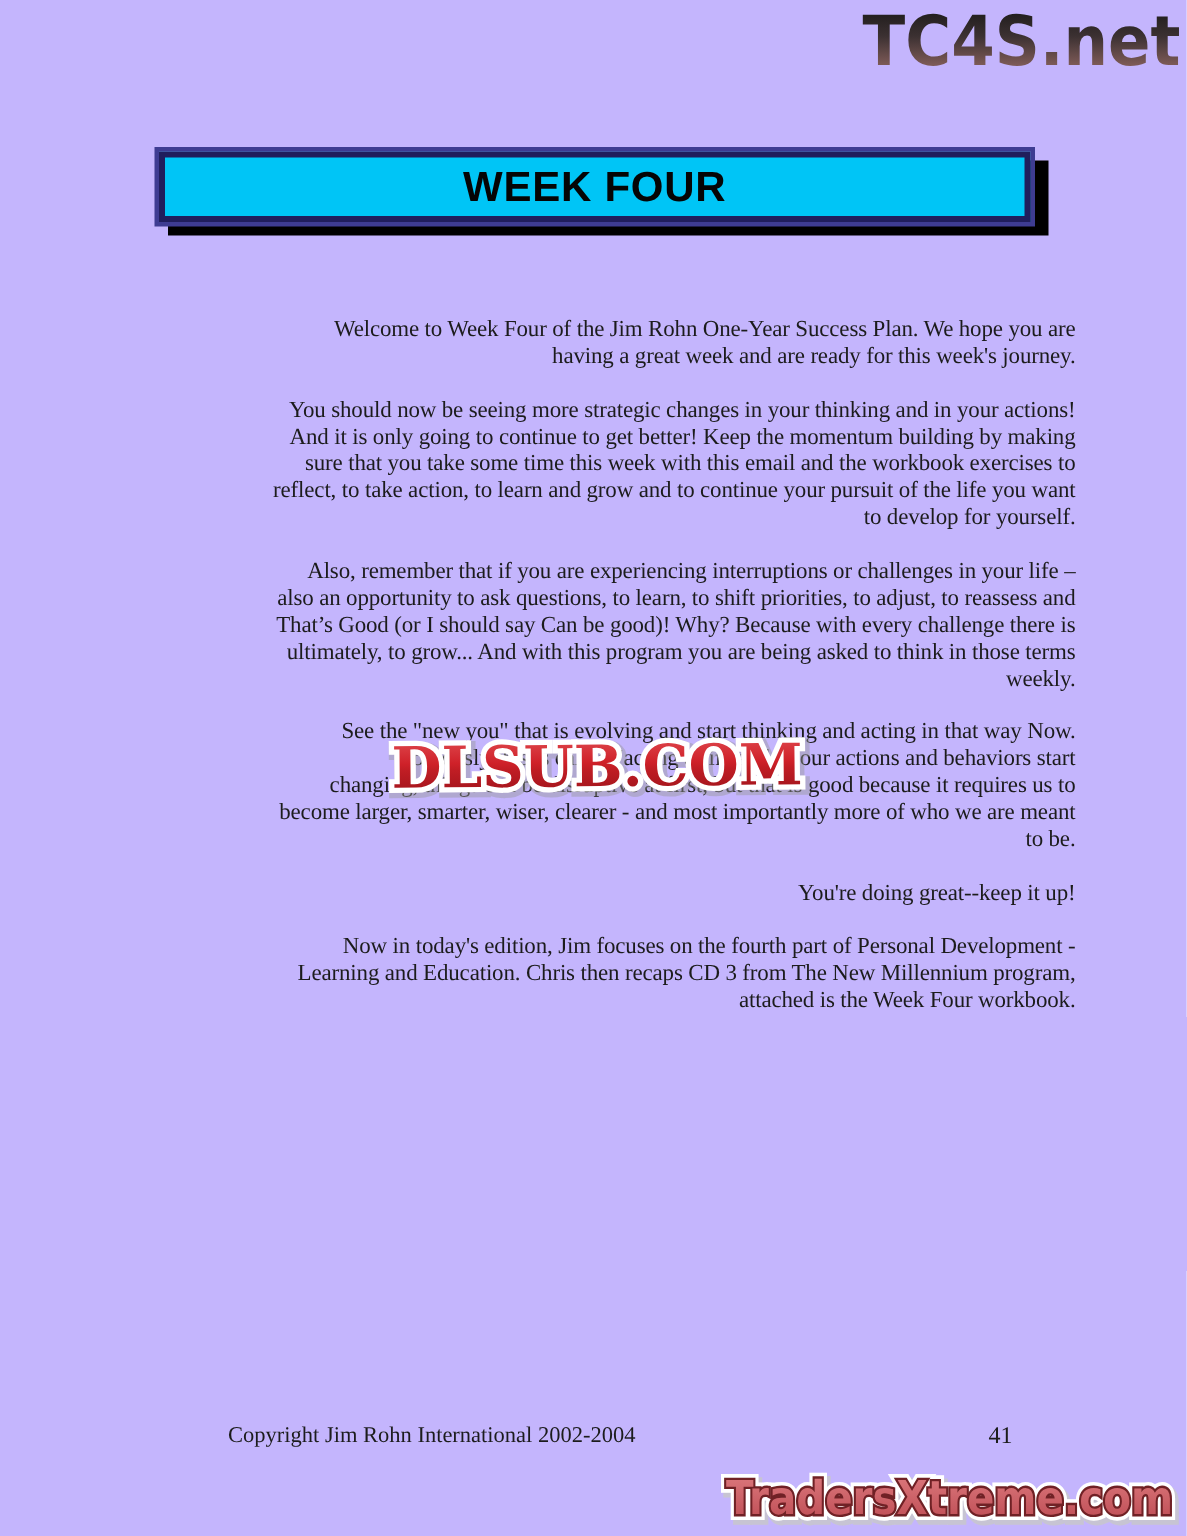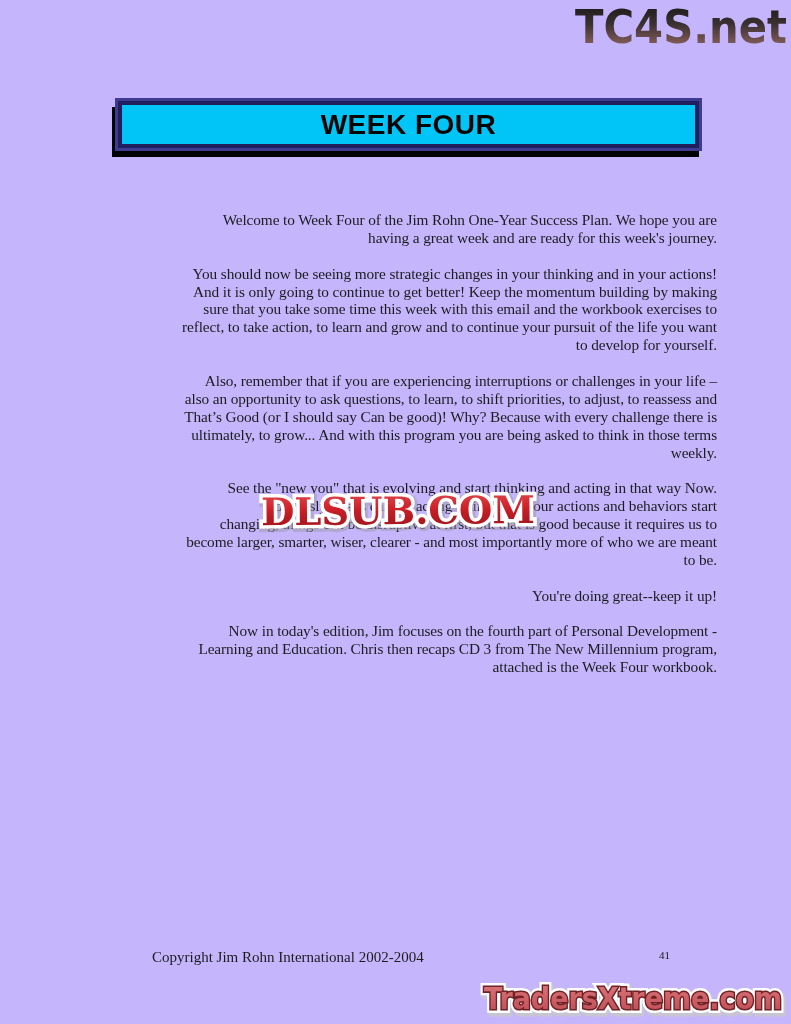--- a/index.html
+++ b/index.html
@@ -16,21 +16,21 @@
 
   
   .banner-shadow{
     position:absolute;left:112px;top:107px;width:587px;height:50px;
     background:#000000;
   }
   .banner{
     position:absolute;left:106px;top:101px;width:573px;height:39px;
     border:4px solid #201e5c;
     outline:3px solid #3e3c92;
-    display:flex;align-items:center;justify-content:center;margin-left:12px;
+    display:flex;align-items:center;justify-content:center;
   }
   .banner-title{
     font-family:"Liberation Sans", sans-serif;
     font-weight:bold;font-size:28px;letter-spacing:.5px;color:#050505;
   }
 
   
   .letter{
     position:absolute;left:117px;top:211px;width:600px;
     font-size:15.3px;line-height:17.9px;color:#1c1c1c;
@@ -42,21 +42,21 @@
   
   .dlsub-stamp{position:absolute;left:253px;top:484px;width:290px;height:52px;transform:rotate(-.5deg);}
 
   
   .footer-copyright{
     position:absolute;left:117px;top:949px;
     font-size:15px;color:#1c1c1c;white-space:pre;margin-left:35px;
   }
   .footer-pagenum{
     position:absolute;left:659px;top:949px;
-    font-size:11px;color:#1c1c1c;
+    font-size:16px;color:#1c1c1c;
   }
 
   
   .traders-logo{position:absolute;top:975px;right:2px;width:312px;height:48px;}
 </style>
 </head>
 <body>
 
 <div class="page">
 

